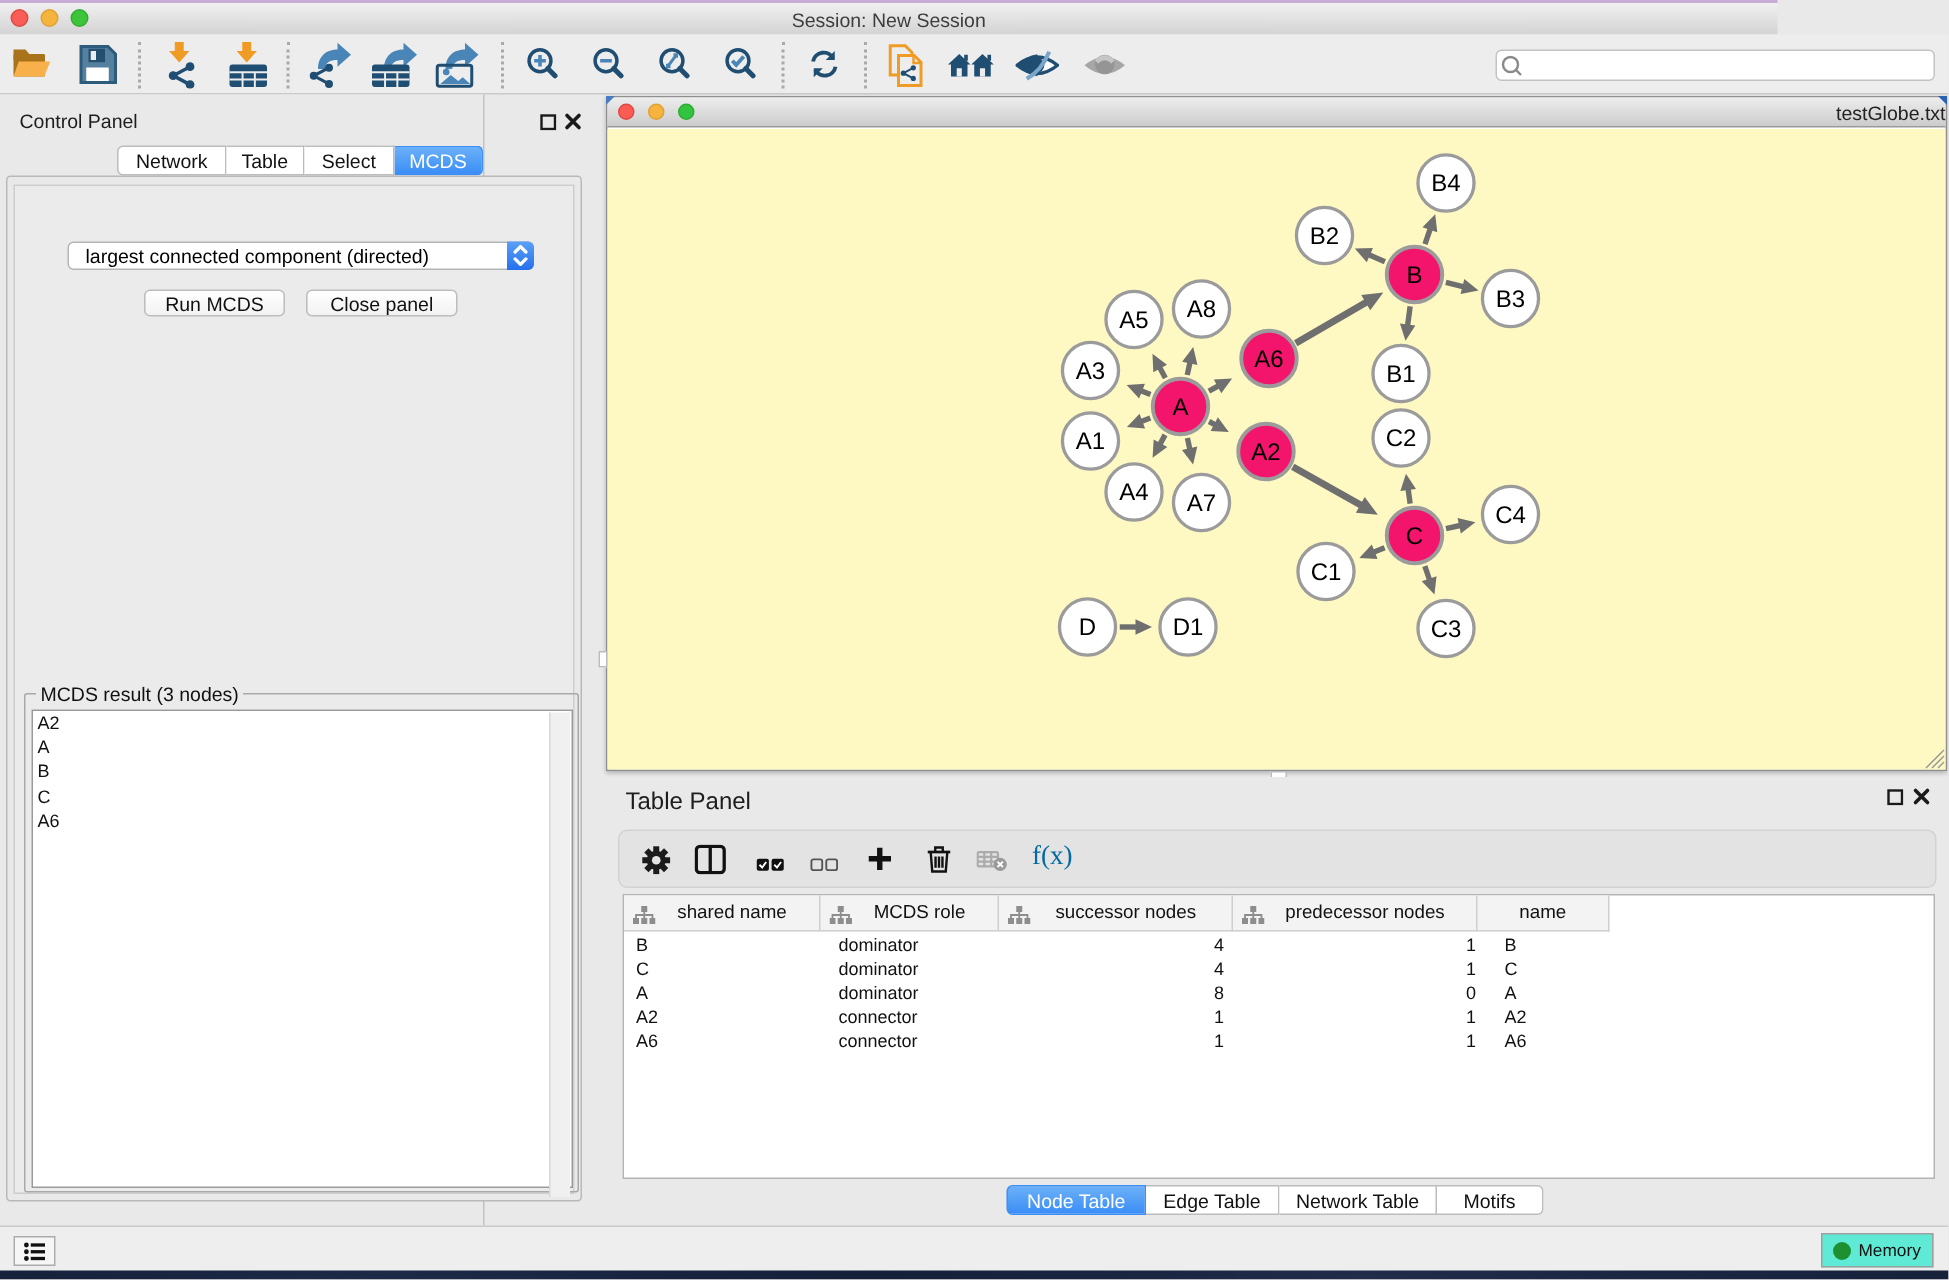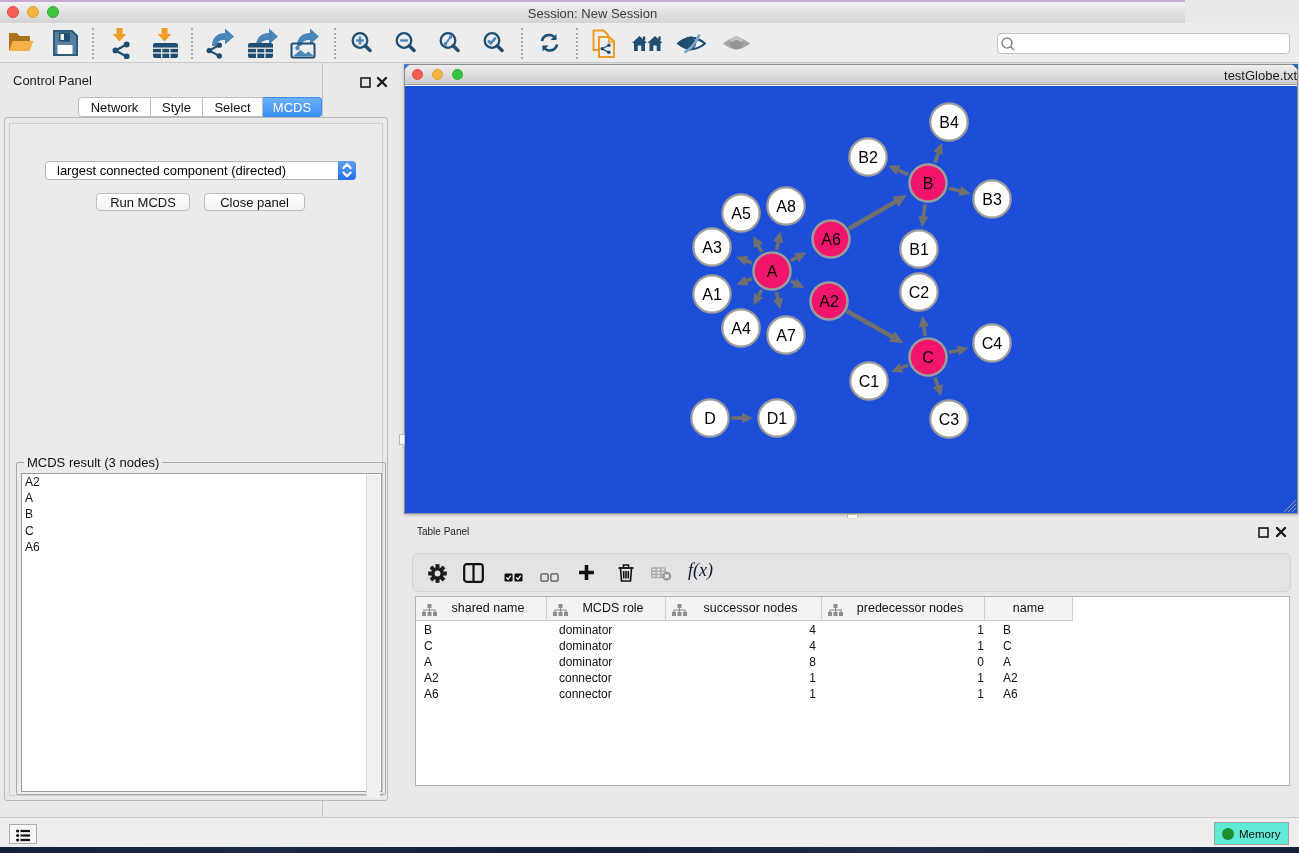--- a/index.html
+++ b/index.html
@@ -33,24 +33,24 @@
 #fieldset { position:absolute; left:6px; top:338px; width:370px; height:333px; border:1px solid #a9a9a9; border-radius:2px; }
 #fs-legend { position:absolute; left:7px; top:-8px; background:#ebebeb; padding:0 3px; font-size:13px; color:#111; }
 #fs-list { position:absolute; left:4px; top:10px; width:361px; height:319px; background:#fff; border:1px solid #9a9a9a; font-size:12px; color:#111; }
 #fs-list .li { padding-left:3px; height:16.2px; line-height:16.2px; }
 #fs-scroll { position:absolute; right:1px; top:1px; width:14px; height:323px; background:#f0f0f0; border-left:1px solid #d8d8d8; }
 
 #gwin { left:404px; top:64px; width:894px; height:450px; background:#fff; border:1px solid #8f8f8f; box-shadow:0 1px 3px rgba(0,0,0,.25); }
 #gwin-titlebar { position:absolute; left:0; top:0; width:100%; height:20px; background:linear-gradient(#ededed,#cccccc); border-bottom:1px solid #9a9a9a; }
 #gwin-title { position:absolute; width:100%; text-align:right; top:3px; font-size:13px; color:#222; }
 #gwin .tl { position:absolute; top:50%; margin-top:-5.5px; width:11px; height:11px; border-radius:50%; }
-#gcanvas { position:absolute; left:0; top:21px; width:892px; height:427px; background:#1d4ed8; }
+#gcanvas { position:absolute; left:0; top:21px; width:892px; height:427px; background:#fef9c3;padding-left:15px; }
 
 #tpanel { left:392px; top:518px; width:907px; height:300px; background:#e9e9e9; }
-#tp-title { position:absolute; left:25px; top:8px; font-size:10px; color:#1d1d1d; }
+#tp-title { position:absolute; left:25px; top:8px; font-size:16px; color:#1d1d1d; }
 #tp-toolbar { position:absolute; left:20px; top:35px; width:879px; height:39px; background:#e3e3e3; border:1px solid #d2d2d2; border-radius:6px; }
 #tp-table { position:absolute; left:23px; top:78px; width:875px; height:190px; background:#fff; border:1px solid #b5b5b5; }
 #tp-header { position:absolute; left:0; top:0; height:24px; background:#f3f3f3; border-bottom:1px solid #cfcfcf; font-size:12.5px; color:#111; }
 .hcell { position:absolute; top:0; height:24px; border-right:1px solid #cfcfcf; text-align:center; line-height:23px; }
 .trow { position:absolute; font-size:12px; color:#111; height:16px; line-height:16px; }
 .tcell { position:absolute; top:0; }
 
 #tp-tabs { position:absolute; left:279px; top:272px; display:flex; font-size:13px; }
 
 #statusbar { left:0; top:817px; width:1299px; height:30px; background:#eeeeee; border-top:1px solid #c9c9c9; }
@@ -209,21 +209,21 @@
 <div id="cpanel" class="abs">
  <div id="cp-title">Control Panel</div>
  <div class="winbtn" style="left:360px"><svg width="11" height="11" viewBox="0 0 11 11">
         <rect x="1" y="1" width="9" height="9" fill="none" stroke="#1a1a1a" stroke-width="1.6"></rect>
       </svg></div>
  <div class="winbtn" style="left:376px"><svg width="12" height="12" viewBox="0 0 12 12">
         <path d="M2 2 L10 10 M10 2 L2 10" stroke="#1a1a1a" stroke-width="2.4" stroke-linecap="round"></path>
       </svg></div>
  <div class="tabs" style="left:78px;top:34px">
    <div class="tab first" style="width:73px">Network</div>
-      <div class="tab" style="width:52px">Style</div>
+      <div class="tab" style="width:52px">Table</div>
       <div class="tab" style="width:60px">Select</div>
       <div class="tab sel last" style="width:59px">MCDS</div>
  </div>
  <div id="cp-outer">
   <div id="cp-inner">
    <div id="dd"><span>largest connected component (directed)</span><div class="spin"><svg width="18" height="19" viewBox="0 0 18 19">
               <path d="M5.4 7 L9 3.4 L12.6 7 M5.4 11.6 L9 15.2 L12.6 11.6" stroke="#fff" stroke-width="2.2" fill="none" stroke-linecap="round" stroke-linejoin="round"></path>
             </svg></div></div>
    <div class="btn" style="left:86px;top:69px;width:94px">Run MCDS</div>
    <div class="btn" style="left:194px;top:69px;width:101px">Close panel</div>
@@ -411,21 +411,21 @@
             <rect x="0.7" y="2" width="13.6" height="9.5" rx="1"></rect>
             <line x1="0.7" y1="5.2" x2="14.3" y2="5.2"></line>
             <line x1="0.7" y1="8.4" x2="14.3" y2="8.4"></line>
             <line x1="5.2" y1="2" x2="5.2" y2="11.5"></line>
             <line x1="9.8" y1="2" x2="9.8" y2="11.5"></line>
           </g>
           <circle cx="15.8" cy="10.2" r="4.4" fill="#9a9a9a"></circle>
           <path d="M14 8.4 l3.6 3.6 M17.6 8.4 l-3.6 3.6" stroke="#fff" stroke-width="1.3"></path>
         </svg></div>
       <div class="abs" style="left:275px;top:12px">
-        <span style="position:absolute;left:0;top:-6px;font-family:'Liberation Serif',serif;font-style:italic;font-size:18px;color:#0f172a">f(x)</span>
+        <span style="position:absolute;left:0;top:-6px;font-family:'Liberation Serif',serif;font-size:18px;color:#0369a1">f(x)</span>
       </div>
     </div>
  <div id="tp-table">
    <div id="tp-header" style="width:657px">
         <div class="hcell" style="left:0px;width:131px;padding-left:14px"><span style="position:absolute;left:6px;top:5px"><svg width="15" height="13" viewBox="0 0 15 13">
               <g fill="#8d8d8d">
                 <rect x="5.5" y="0" width="4" height="4"></rect>
                 <rect x="0" y="8" width="4" height="4"></rect>
                 <rect x="5.5" y="8" width="4" height="4"></rect>
                 <rect x="11" y="8" width="4" height="4"></rect>
@@ -490,20 +490,26 @@
         <span class="tcell" style="left:587px">A2</span>
       </div>
       <div class="trow" style="left:0;top:89px;width:657px">
         <span class="tcell" style="left:8px">A6</span>
         <span class="tcell" style="left:143px">connector</span>
         <span class="tcell" style="left:330px;width:70px;text-align:right">1</span>
         <span class="tcell" style="left:490px;width:78px;text-align:right">1</span>
         <span class="tcell" style="left:587px">A6</span>
       </div>
  </div>
+ <div id="tp-tabs">
+ <div class="tab first sel" style="width:93px">Node Table</div>
+ <div class="tab" style="width:89px">Edge Table</div>
+ <div class="tab" style="width:105px">Network Table</div>
+ <div class="tab last" style="width:71px">Motifs</div>
+</div>
 </div>
 <div id="statusbar" class="abs">
  <div id="sb-btn">
       <span style="position:absolute;left:6px;top:3px"><svg width="14" height="13" viewBox="0 0 14 13">
           <g fill="#111">
             <circle cx="1.6" cy="2" r="1.6"></circle>
             <circle cx="1.6" cy="6.5" r="1.6"></circle>
             <circle cx="1.6" cy="11" r="1.6"></circle>
             <rect x="4.5" y="0.9" width="9.5" height="2.2"></rect>
             <rect x="4.5" y="5.4" width="9.5" height="2.2"></rect>

